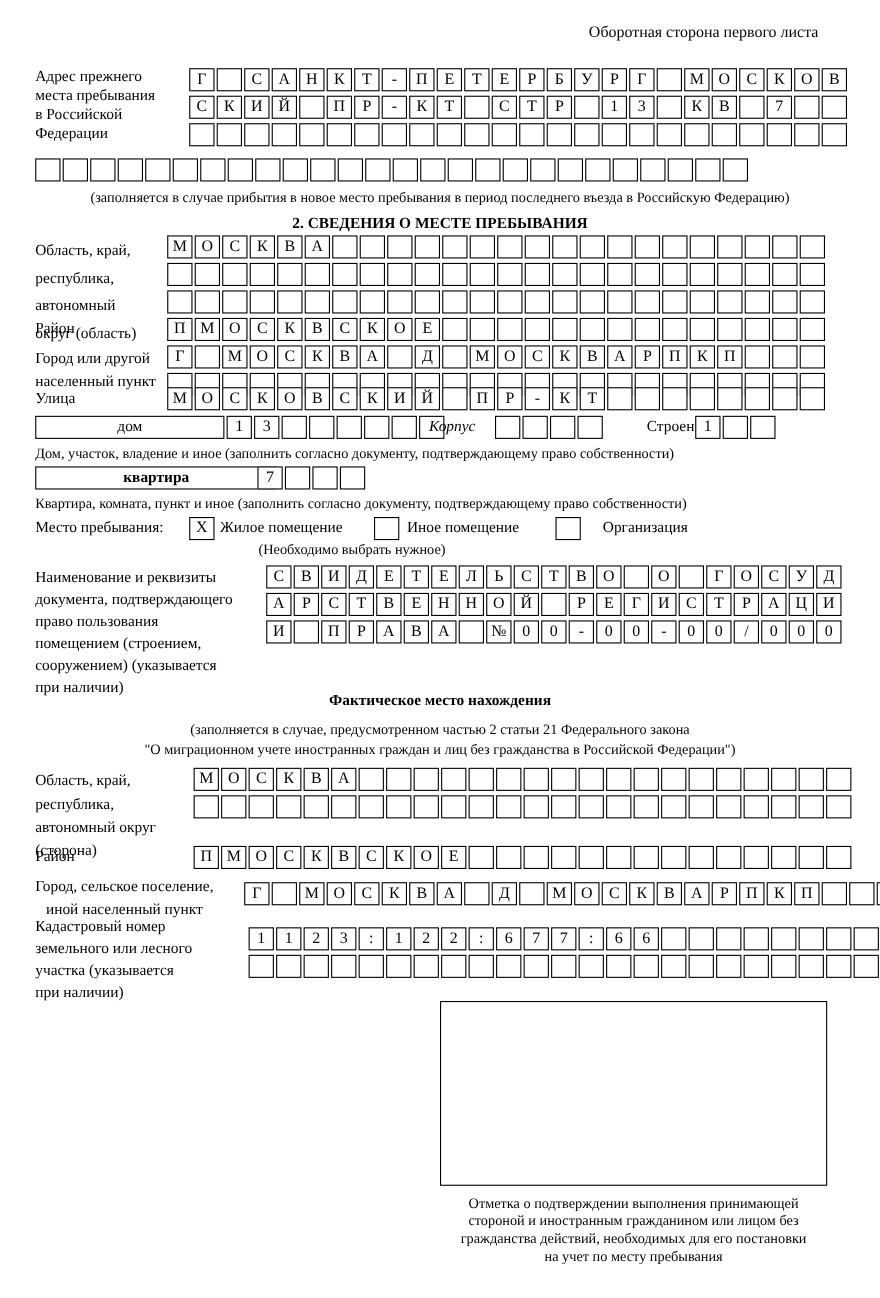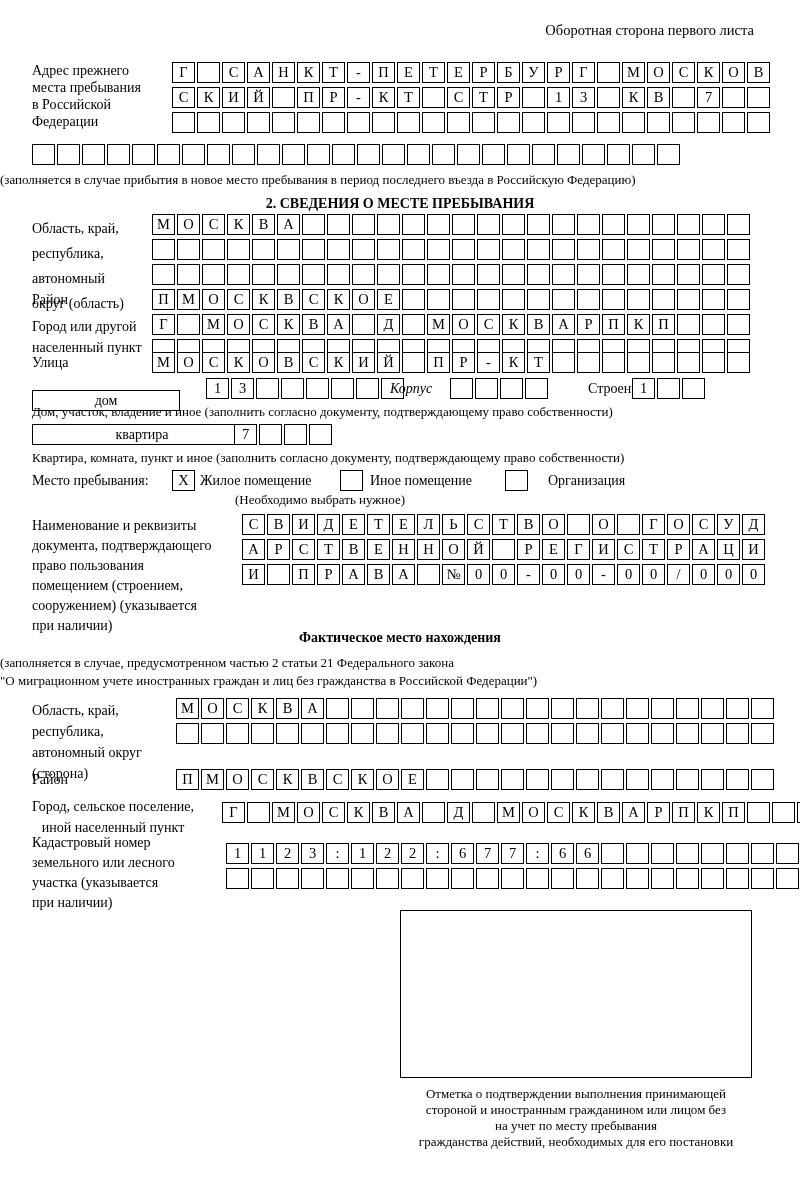--- a/index.html
+++ b/index.html
@@ -16,40 +16,40 @@
     overflow: hidden;
   }
   .page {
     position: relative;
     width: 800px;
     height: 1180px;
   }
   .hdr-right {
     position: absolute;
     top: 22px;
-    right: 46px;
+    right: 56px;
     font-size: 14.5px;
   }
   .label {
     position: absolute;
     font-size: 14px;
     line-height: 17px;
     font-family: Liberation Serif, serif;
   }
   .center-title {
     position: absolute;
     width: 100%;
     text-align: center;
     font-size: 14px;
     font-weight: bold;
   }
   .center-note {
     position: absolute;
     width: 100%;
-    text-align: left;
+    text-align: center;
     font-size: 13px;
   }
   .boxrow {
     position: absolute;
     display: flex;
   }
   .cell {
     width: 23px;
     height: 21px;
     border: 1px solid #000;
@@ -408,21 +408,21 @@
       <div class="cell"></div>
       <div class="cell"></div>
       <div class="cell"></div>
       <div class="cell"></div>
       <div class="cell"></div>
       <div class="cell"></div>
       <div class="cell"></div>
       <div class="cell"></div>
     </div>
 
-  <div class="wide-label-box" style="left:32px; top:390px; width:148px;text-align:center;">дом</div>
+  <div class="wide-label-box" style="left:32px; top:378px; width:172px;text-align:center;">дом</div>
   <div class="boxrow" id="s2-house" style="left:206px; top:378px;">
       <div class="cell">1</div>
       <div class="cell">3</div>
       <div class="cell"></div>
       <div class="cell"></div>
       <div class="cell"></div>
       <div class="cell"></div>
       <div class="cell"></div>
       <div class="cell"></div>
     </div>
@@ -435,21 +435,21 @@
     </div>
   <div class="inline-label" style="left:588px; top:378px;">Строение</div>
   <div class="boxrow" id="s2-stroenie" style="left:632px; top:378px;">
       <div class="cell">1</div>
       <div class="cell"></div>
       <div class="cell"></div>
     </div>
 
   <div class="smalltext" style="left:32px; top:404px;">Дом, участок, владение и иное (заполнить согласно документу, подтверждающему право собственности)</div>
 
-  <div class="wide-label-box" style="left:32px; top:424px; width:220px;">квартира</div>
+  <div class="wide-label-box" style="left:32px; top:424px; width:220px;font-weight:bold;">квартира</div>
   <div class="boxrow" id="s2-flat" style="left:234px; top:424px;">
       <div class="cell">7</div>
       <div class="cell"></div>
       <div class="cell"></div>
       <div class="cell"></div>
     </div>
 
   <div class="smalltext" style="left:32px; top:450px;">Квартира, комната, пункт и иное (заполнить согласно документу, подтверждающему право собственности)</div>
 
   <div class="inline-label" style="left:32px; top:470px;">Место пребывания:</div>
@@ -715,17 +715,17 @@
       <div class="cell"></div>
       <div class="cell"></div>
       <div class="cell"></div>
       <div class="cell"></div>
     </div>
 
   <div class="big-box" style="left:400px; top:910px; width:352px; height:168px;"></div>
   <div class="caption" style="left:396px; top:1086px; width:360px;">
     <div>Отметка о подтверждении выполнения принимающей</div>
     <div>стороной и иностранным гражданином или лицом без</div>
+    <div>гражданства действий, необходимых для его постановки</div>
     <div>на учет по месту пребывания</div>
-    <div>гражданства действий, необходимых для его постановки</div>
   </div>
 
 </div>
 
 </body></html>

